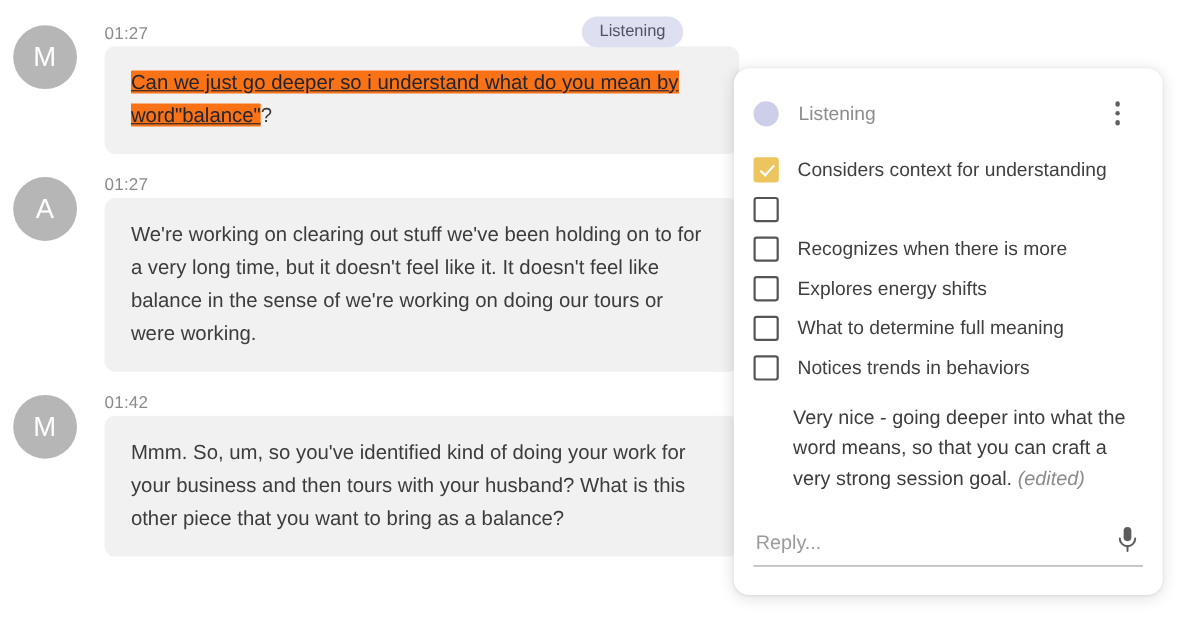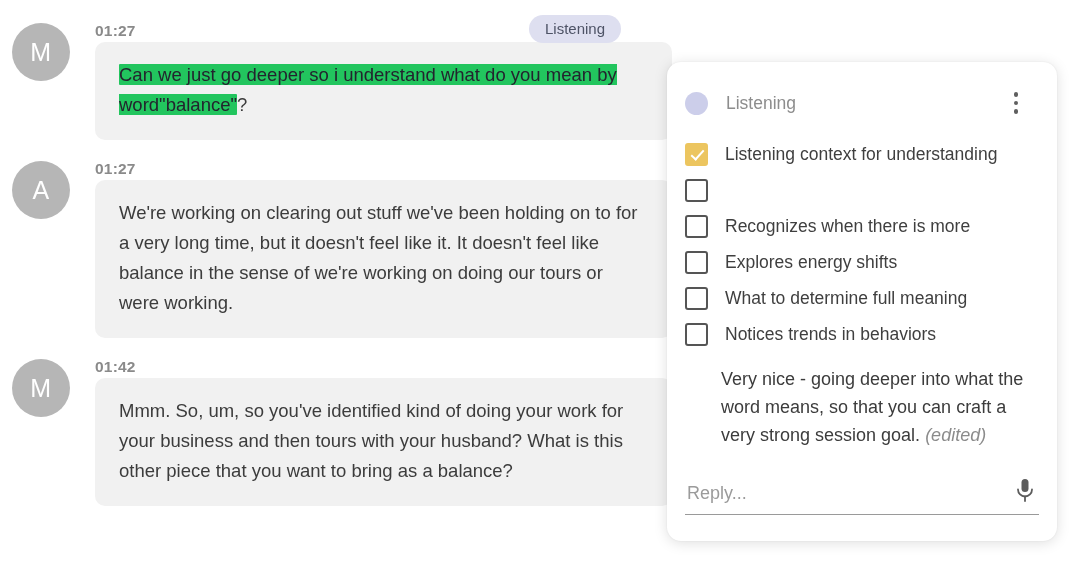--- a/index.html
+++ b/index.html
@@ -63,21 +63,20 @@
     position: relative;
   }
 
   .timestamp {
     position: absolute;
     left: 0;
     top: 14px;
     font-size: 15.5px;
     color: #8a8a8a;
     letter-spacing: 0.2px;
-    font-weight: bold;
   }
 
   .listening-badge {
     position: absolute;
     left: 434px;
     top: 7px;
     background: #dedff0;
     color: #4e5366;
     font-size: 15px;
     padding: 6px 16px 7px 16px;
@@ -92,23 +91,24 @@
     padding: 18px 26px 20px 24px;
     margin-right: 8px;
     font-size: 18.5px;
     line-height: 30px;
     color: #3c3c3c;
   }
   .bubble p {
     margin: 0;
   }
   .sel {
-    background: #22c55e;
+    background: #f97316;
     color: #23242e;
     border-radius: 1px;
+    text-decoration: underline;
   }
 
   
   .panel {
     position: absolute;
     left: 667px;
     top: 62px;
     width: 390px;
     height: 479px;
     background: #ffffff;
@@ -293,21 +293,21 @@
       <span class="kebab">
         <i></i>
         <i></i>
         <i></i>
       </span>
     </div>
 
     <div class="check-list">
       <div class="check-row">
         <span class="box checked"></span>
-        <span class="check-label">Listening context for understanding</span>
+        <span class="check-label">Considers context for understanding</span>
       </div>
       <div class="check-row">
         <span class="box"></span>
       </div>
       <div class="check-row">
         <span class="box"></span>
         <span class="check-label">Recognizes when there is more</span>
       </div>
       <div class="check-row">
         <span class="box"></span>

